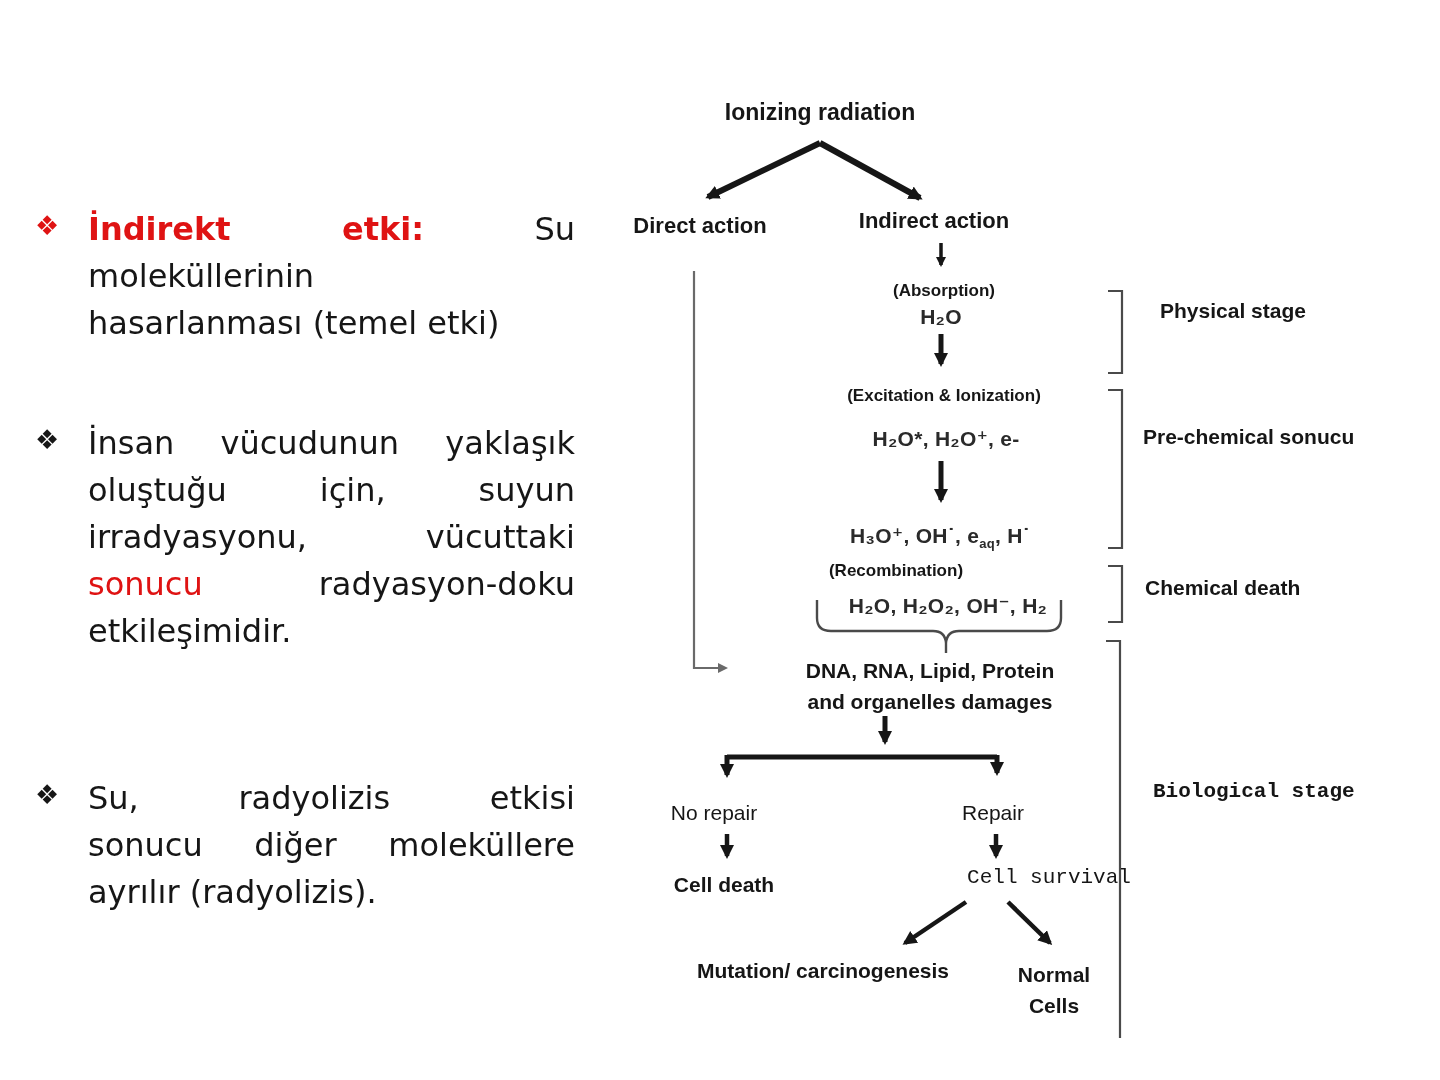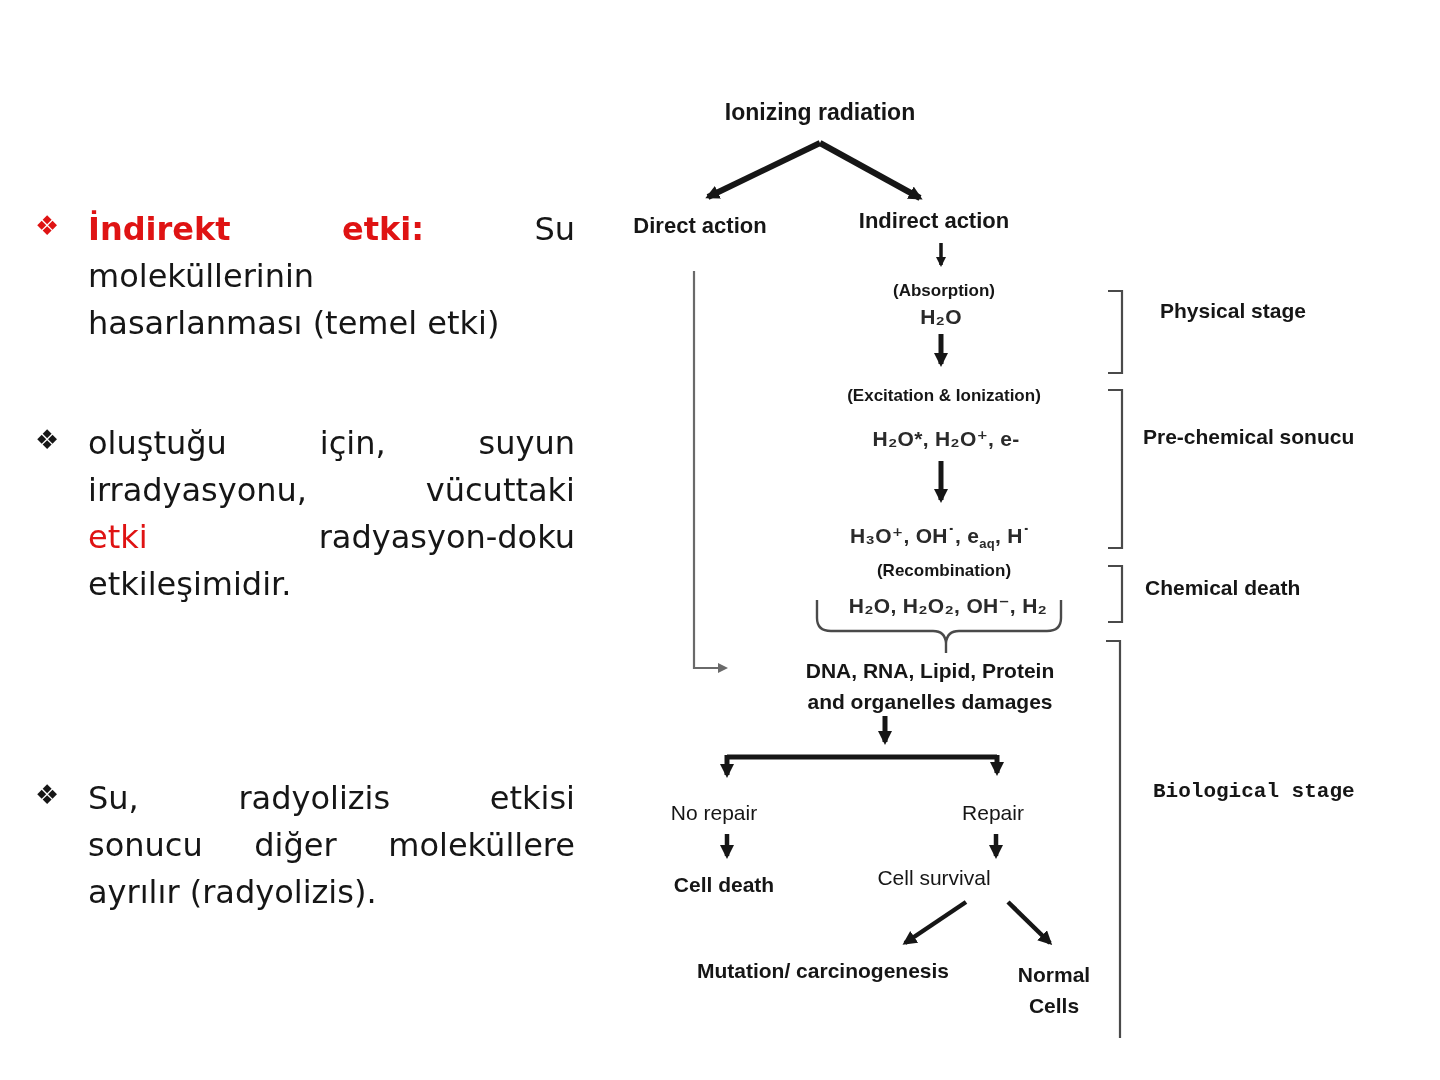--- a/index.html
+++ b/index.html
@@ -48,23 +48,24 @@
       <div class="btext">
         <div class="line j"><span class="red b">İndirekt etki:</span> <span>Su</span></div>
         <div class="line j"><span>moleküllerinin</span></div>
         <div class="line"><span>hasarlanması (temel etki)</span></div>
       </div>
     </div>
 
     <div class="bullet b2">
       <span class="marker">❖</span>
       <div class="btext">
+        <div class="line j"><span>İnsan vücudunun yaklaşık</span></div>
         <div class="line j"><span>oluştuğu için, suyun</span></div>
         <div class="line j"><span>irradyasyonu, vücuttaki</span></div>
-        <div class="line j"><span class="red">etki</span> <span>radyasyon-doku</span></div>
+        <div class="line j"><span class="red">sonucu</span> <span>radyasyon-doku</span></div>
         <div class="line"><span>etkileşimidir.</span></div>
       </div>
     </div>
 
     <div class="bullet b3">
       <span class="marker">❖</span>
       <div class="btext">
         <div class="line j"><span>Su, radyolizis etkisi</span></div>
         <div class="line j"><span>sonucu diğer moleküllere</span></div>
         <div class="line"><span>ayrılır (radyolizis).</span></div>
@@ -119,32 +120,32 @@
     <div class="node nb n22" style="left:700px; top:213px;">Direct action</div>
     <div class="node nb n22" style="left:934px; top:208px;">Indirect action</div>
 
     <div class="node n17" style="left:944px; top:281px;">(Absorption)</div>
     <div class="node formula" style="left:941px; top:305px;">H₂O</div>
 
     <div class="node n17" style="left:944px; top:386px;">(Excitation &amp; Ionization)</div>
     <div class="node formula" style="left:946px; top:427px;">H₂O*, H₂O⁺, e-</div>
 
     <div class="node formula" style="left:940px; top:524px;"><span>H₃O⁺, OH˙, e</span><sub>aq</sub><span>, H˙</span></div>
-    <div class="node n17" style="left:944px; top:561px;">(Recombination)</div>
+    <div class="node n17" style="left:896px; top:561px;">(Recombination)</div>
     <div class="node formula" style="left:948px; top:594px;">H₂O, H₂O₂, OH⁻, H₂</div>
 
     <div class="node nb n21 two" style="left:930px; top:655px;">
       <div>DNA, RNA, Lipid, Protein</div>
       <div>and organelles damages</div>
     </div>
 
     <div class="node n21" style="left:714px; top:801px;">No repair</div>
     <div class="node nb n21" style="left:724px; top:873px;">Cell death</div>
     <div class="node n21" style="left:993px; top:801px;">Repair</div>
-    <div class="node n21" style="left:934px; top:866px;">Cell survival</div>
+    <div class="node n21" style="left:1049px; top:866px;font-family:Liberation Mono, monospace;">Cell survival</div>
 
     <div class="node nb n21" style="left:794px; top:959px;margin-left:29px;">Mutation/ carcinogenesis</div>
     <div class="node nb n21 two" style="left:1054px; top:959px;">
       <div>Normal</div>
       <div>Cells</div>
     </div>
 
     <div class="stage" style="left:1160px; top:299px;">Physical stage</div>
     <div class="stage" style="left:1143px; top:425px;">Pre-chemical sonucu</div>
     <div class="stage" style="left:1145px; top:576px;">Chemical death</div>

